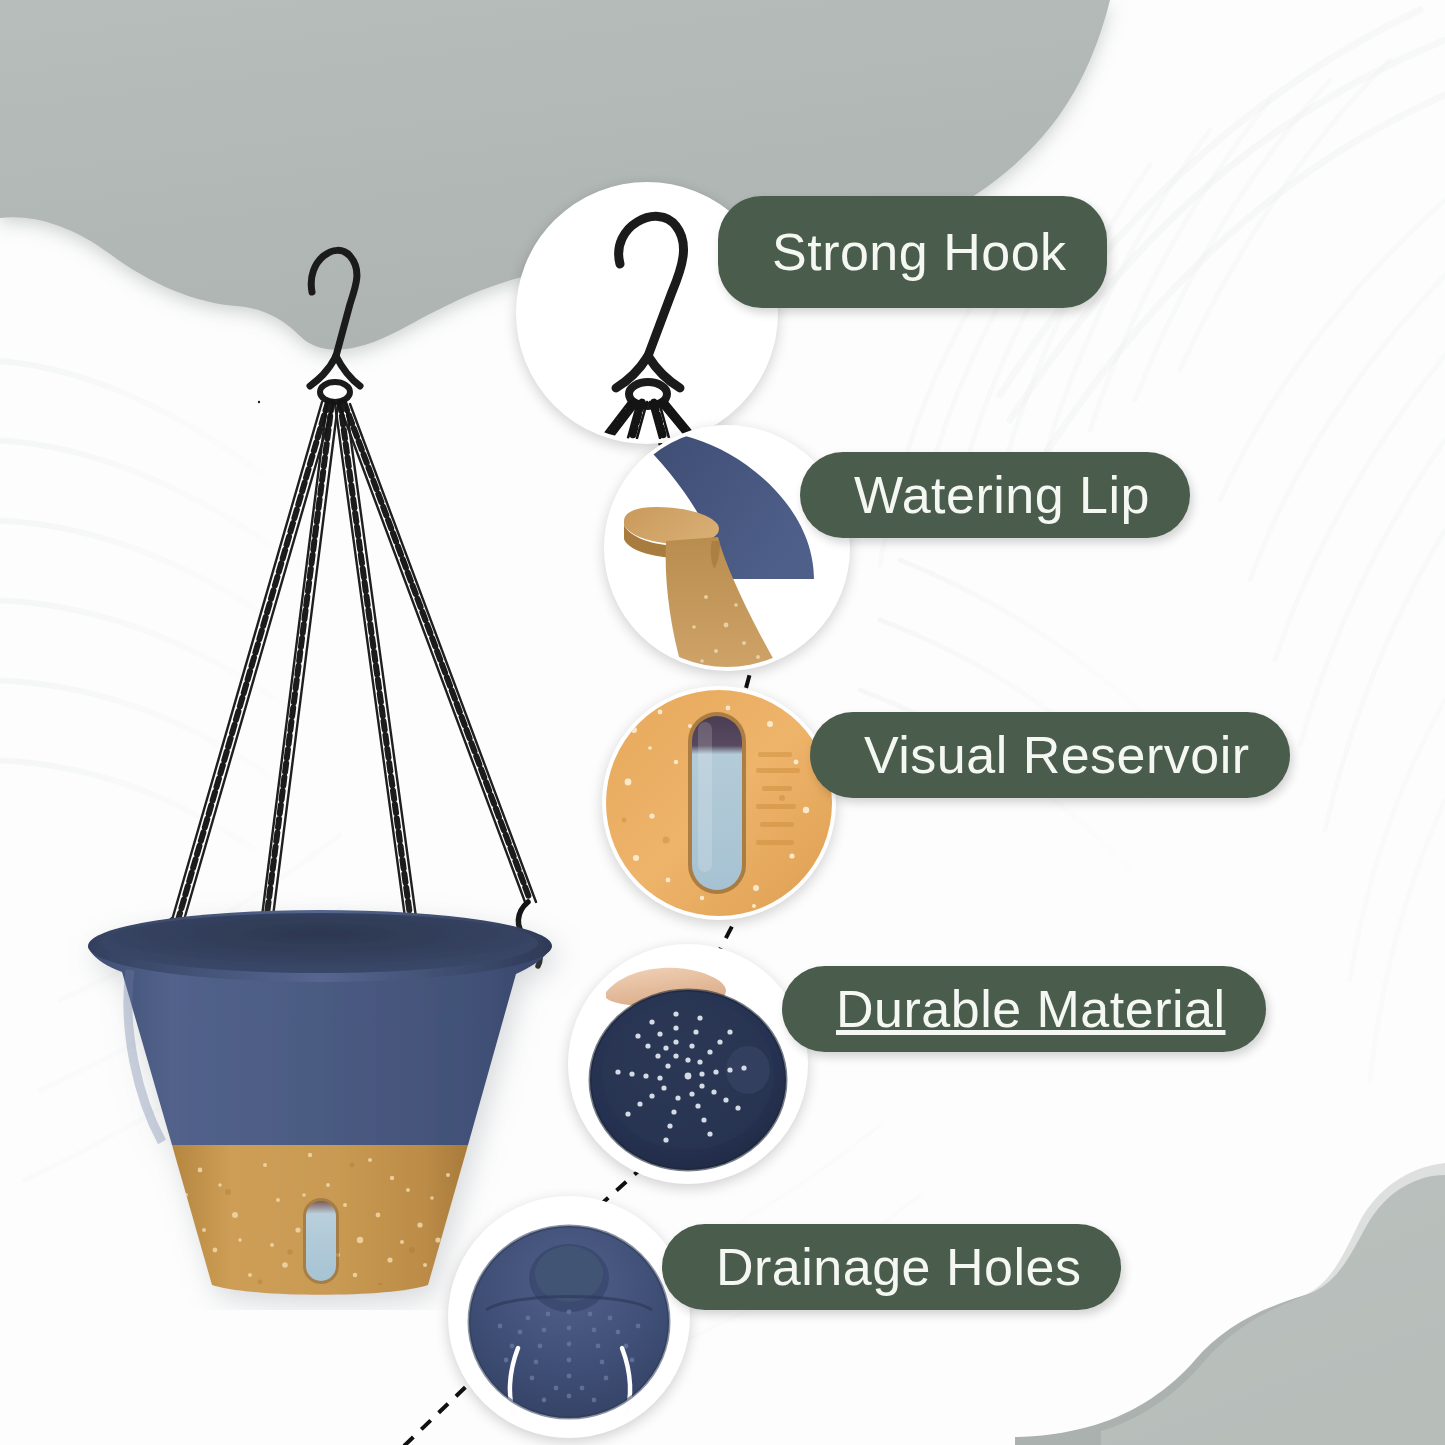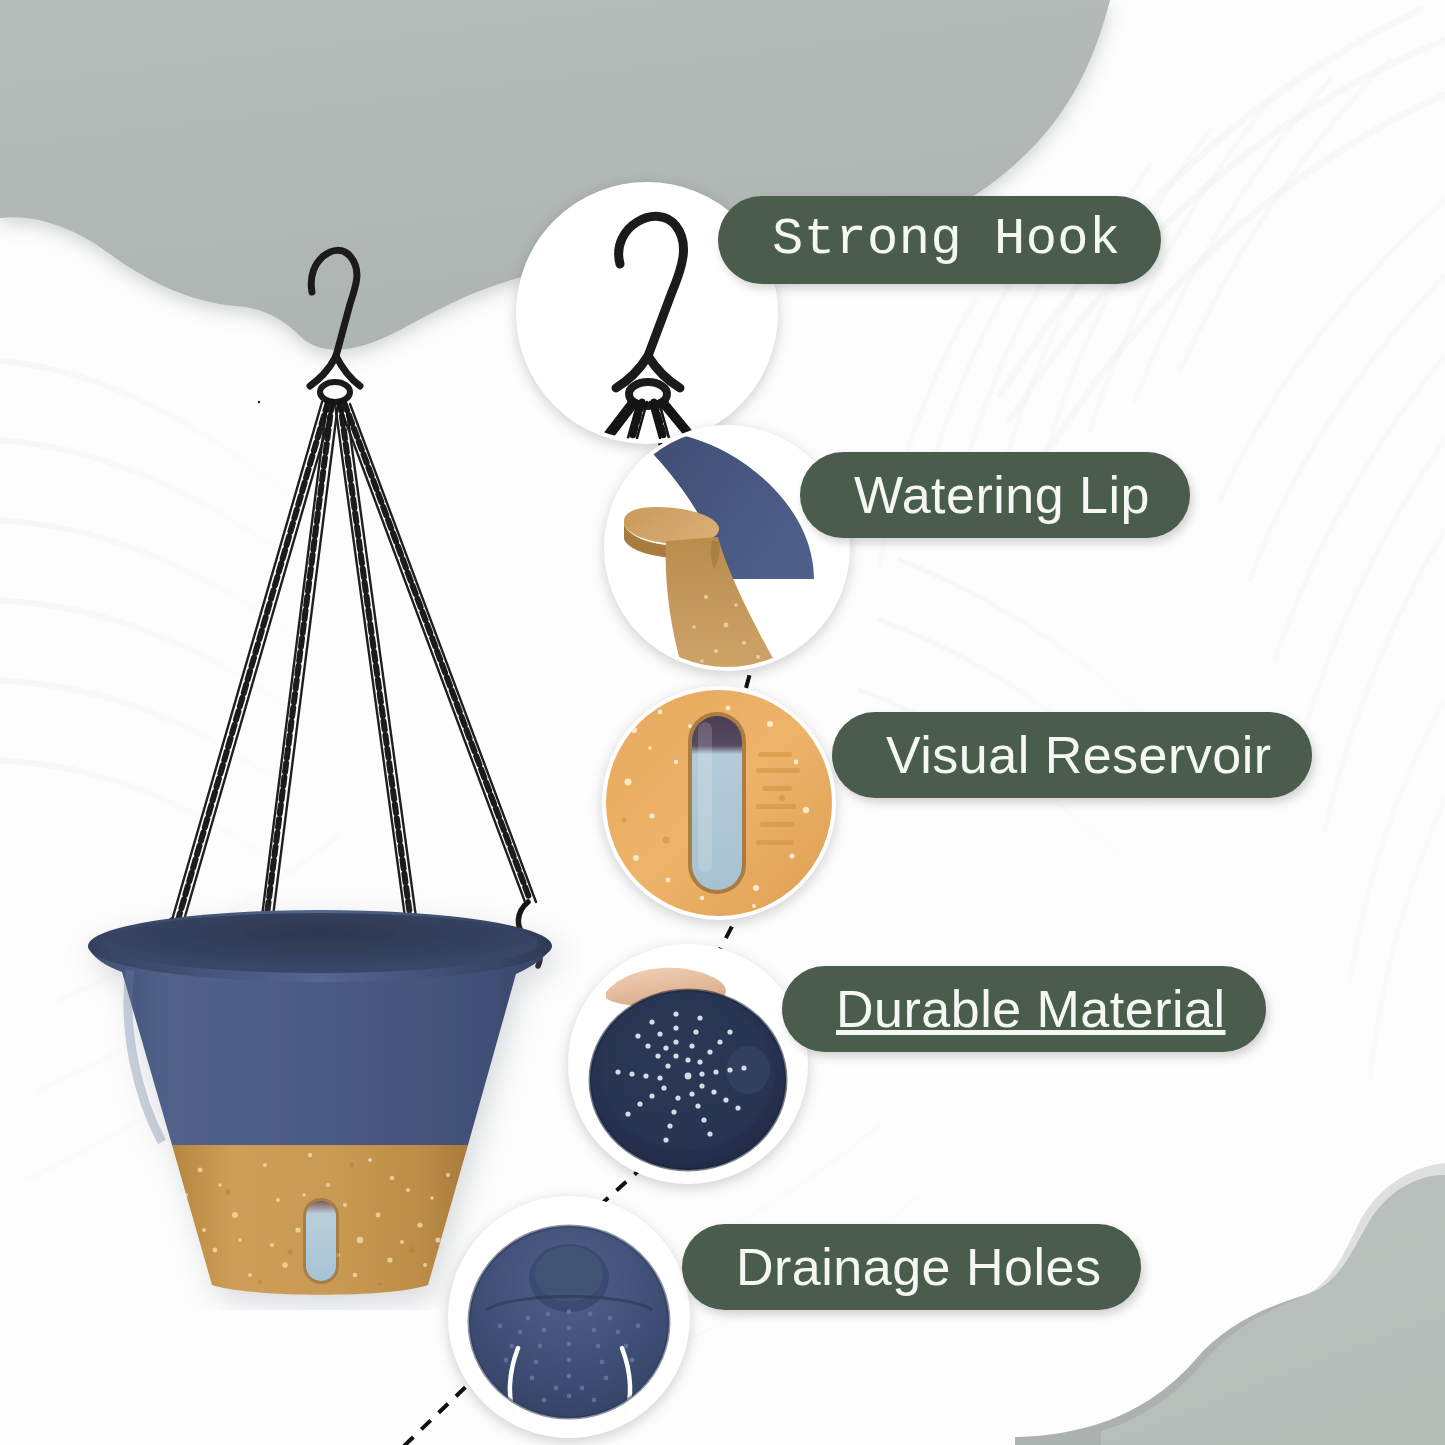--- a/index.html
+++ b/index.html
@@ -345,21 +345,21 @@
             <path d="M118,216 L108,252"></path>
               <path d="M127,216 L117,252"></path>
             <path d="M130,216 L140,252"></path>
               <path d="M139,216 L149,252"></path>
             <path d="M138,216 L166,250"></path>
               <path d="M147,216 L175,250"></path>
           </g>
         </g>
       </svg>
     </div>
-    <div class="pill" style="left:718px;top:196px;height:88px;font-family:Liberation Mono, monospace;">
+    <div class="pill" style="left:718px;top:196px;height:112px;">
       <span>Strong Hook</span>
     </div>
   </div>
 
   <div class="callout">
     <div class="bubble" style="left:604px;top:425px;width:238px;height:238px;">
       <svg viewBox="0 0 238 238" width="238" height="238">
         <rect width="238" height="238" fill="#ffffff"></rect>
         <defs>
           <linearGradient id="lipBlue" x1="0" y1="0" x2="1" y2="0.6">
@@ -456,21 +456,21 @@
           <rect x="150" y="114" width="40" height="5" rx="2"></rect>
           <rect x="154" y="132" width="34" height="5" rx="2"></rect>
           <rect x="150" y="150" width="38" height="5" rx="2"></rect>
         </g>
 
         <rect x="82" y="22" width="58" height="182" rx="29" fill="#8a6330" opacity=".65"></rect>
         <rect x="86" y="26" width="50" height="174" rx="25" fill="url(#gaugeW)"></rect>
         <rect x="92" y="32" width="14" height="150" rx="7" fill="#ffffff" opacity=".16"></rect>
       </svg>
     </div>
-    <div class="pill" style="left:832px;top:712px;height:86px;">
+    <div class="pill" style="left:810px;top:712px;height:86px;">
       <span>Visual Reservoir</span>
     </div>
   </div>
 
   <div class="callout">
     <div class="bubble" style="left:568px;top:944px;width:232px;height:232px;">
       <svg viewBox="0 0 232 232" width="232" height="232">
         <rect width="232" height="232" fill="#ffffff"></rect>
         <defs>
           <radialGradient id="durBowl" cx="0.45" cy="0.35" r="0.78">
@@ -601,18 +601,18 @@
           </g>
         </g>
 
         <g stroke="#fdfdfd" stroke-width="4.5" fill="none" stroke-linecap="round">
           <path d="M66,148 C56,174 56,198 62,214"></path>
           <path d="M170,148 C180,174 180,198 174,214"></path>
         </g>
         <ellipse cx="117" cy="122" rx="100" ry="96" fill="none" stroke="#2b3855" stroke-width="3" opacity=".55"></ellipse>
       </svg>
     </div>
-    <div class="pill" style="left:682px;top:1224px;height:86px;">
+    <div class="pill" style="left:662px;top:1224px;height:86px;">
       <span>Drainage Holes</span>
     </div>
   </div>
 
 </div>
 
 </body></html>

